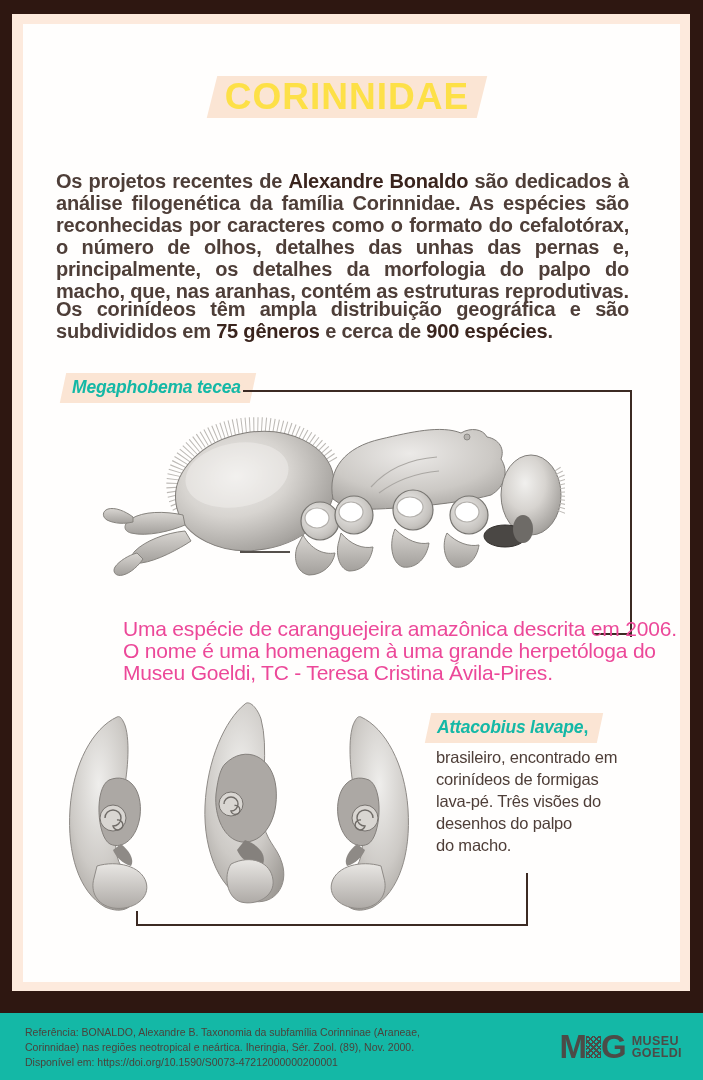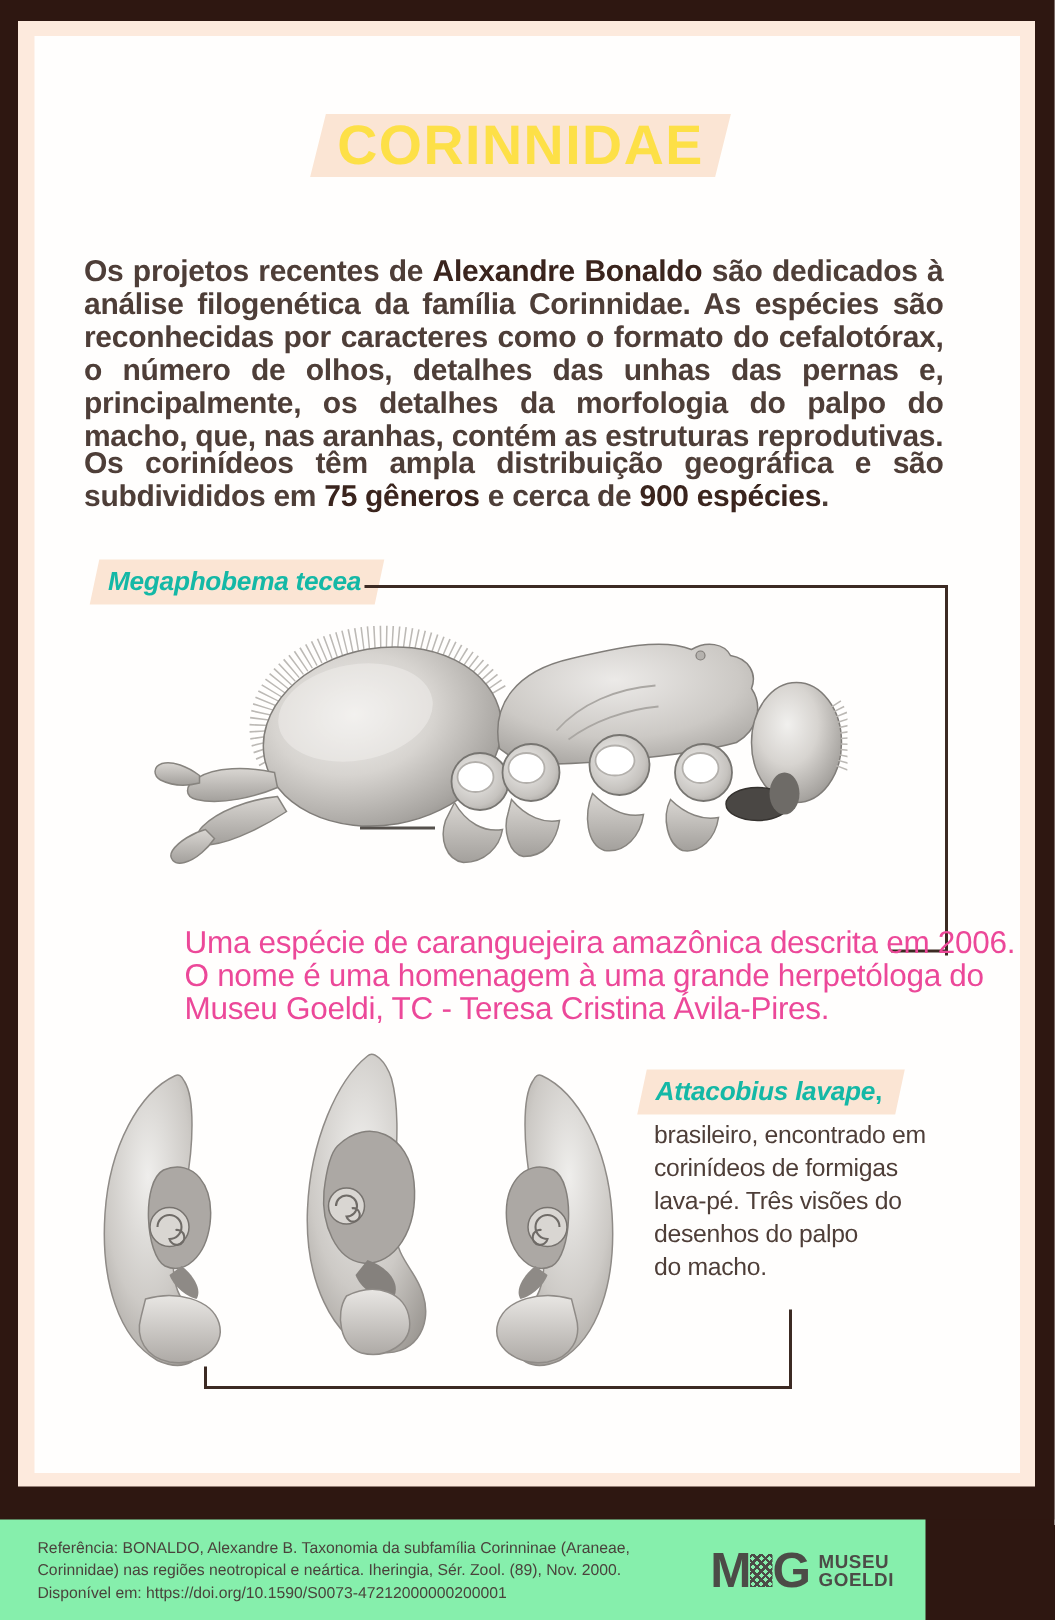--- a/index.html
+++ b/index.html
@@ -40,21 +40,21 @@
   .spider-box{position:absolute;left:95px;top:403px;width:470px;height:190px;}
   .scalebar{position:absolute;left:240px;top:551px;width:50px;height:2px;background:#55504c;}
   .palps-box{position:absolute;left:55px;top:698px;width:385px;height:240px;}
 
   .caption{position:absolute;left:123px;top:597px;font-size:21px;line-height:22px;
     color:#ec4899;letter-spacing:-0.2px;margin-top:21px;}
 
   .atta-desc{position:absolute;left:436px;top:746px;font-size:16.5px;line-height:22px;
     color:#4e3e38;letter-spacing:-0.2px;}
 
-  .footer{position:absolute;left:0;top:1013px;width:617px;height:67px;background:#86efac;}
+  .footer{position:absolute;left:0;top:1013px;width:703px;height:67px;background:#14b8a6;}
   .ref{position:absolute;left:25px;top:12px;font-size:10.5px;line-height:15px;color:#4a433c;}
   .logo{position:absolute;right:21px;top:17px;display:flex;align-items:center;gap:7px;color:#4c4b47;}
   .mg{display:flex;align-items:center;font-weight:bold;font-size:33px;letter-spacing:-2px;line-height:1;}
   .mg-pattern{width:15px;height:22px;margin:0 0 0 1px;
     background:
       repeating-linear-gradient(45deg,#4c4b47 0 1.5px,rgba(0,0,0,0) 1.5px 4px),
       repeating-linear-gradient(-45deg,#4c4b47 0 1.5px,rgba(0,0,0,0) 1.5px 4px);}
   .logo-name{font-weight:bold;font-size:12.5px;line-height:12px;letter-spacing:0.4px;}
 </style>
 </head>

